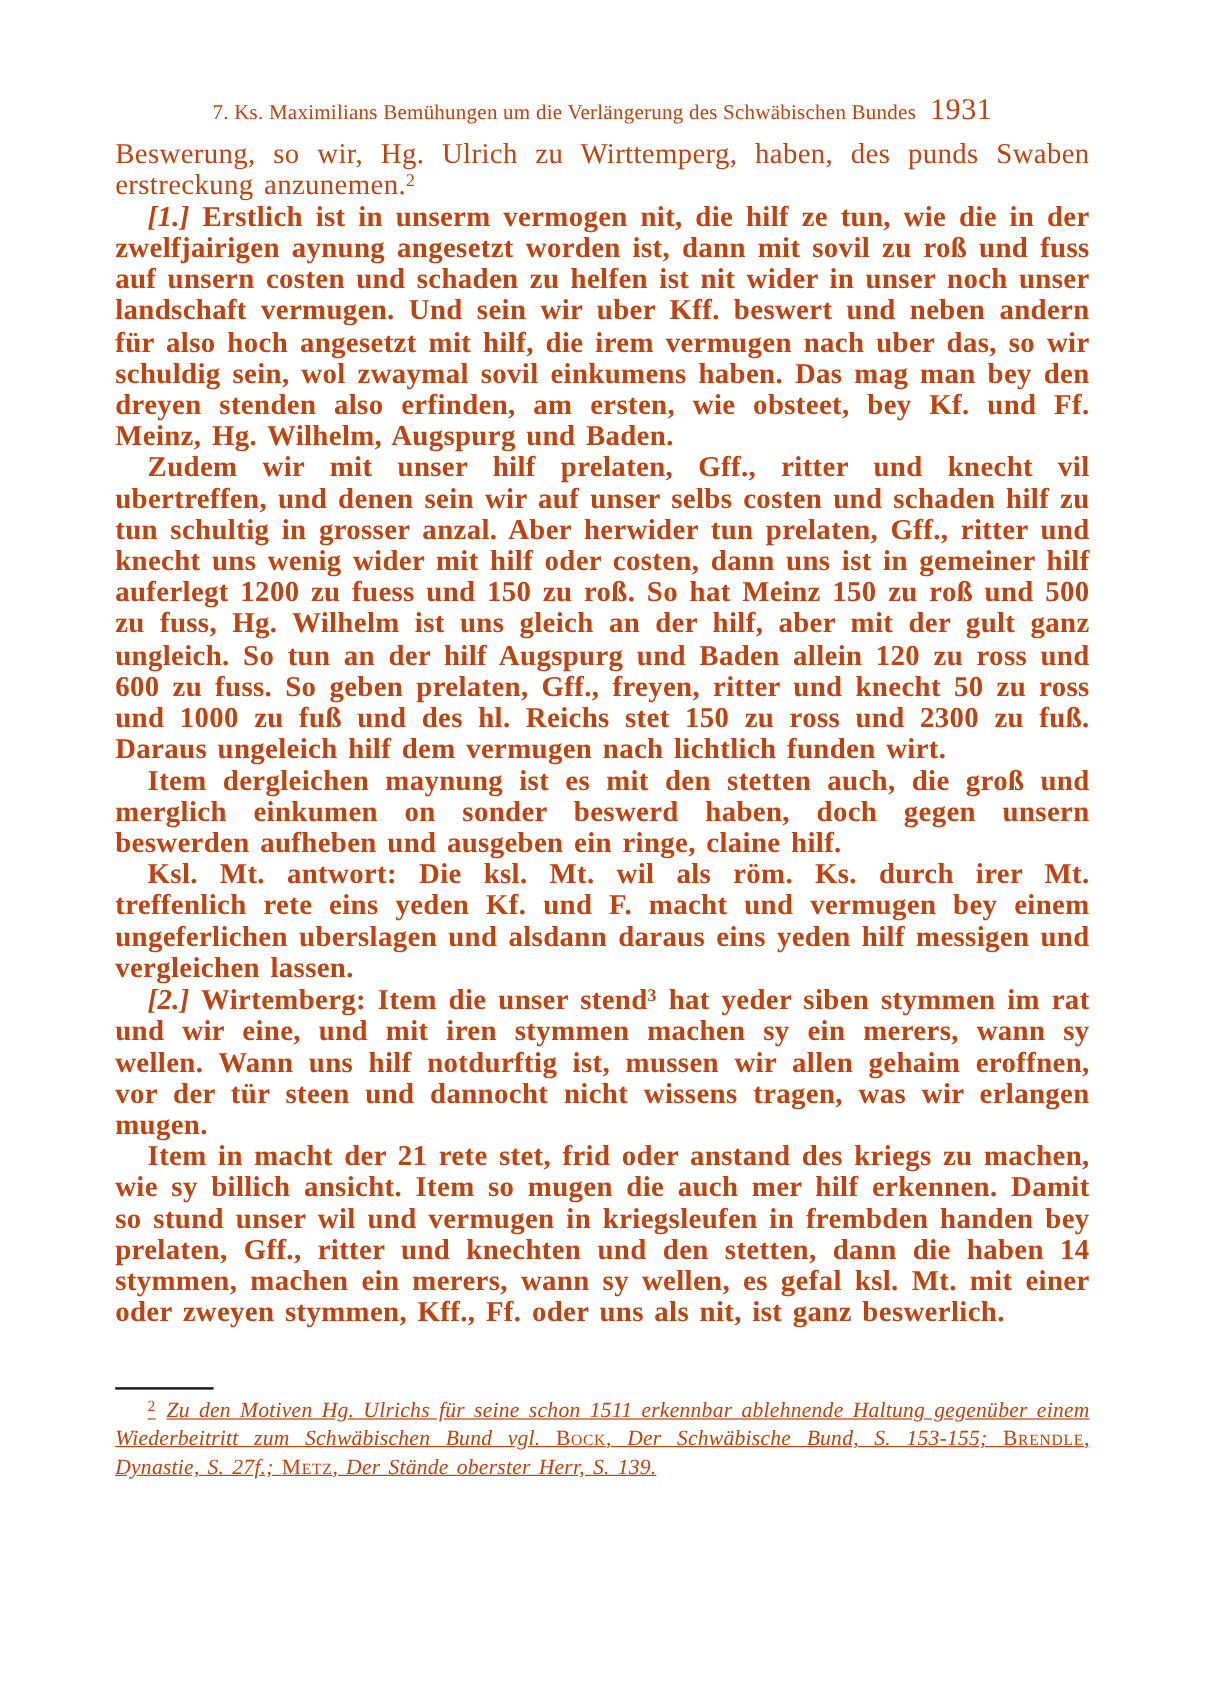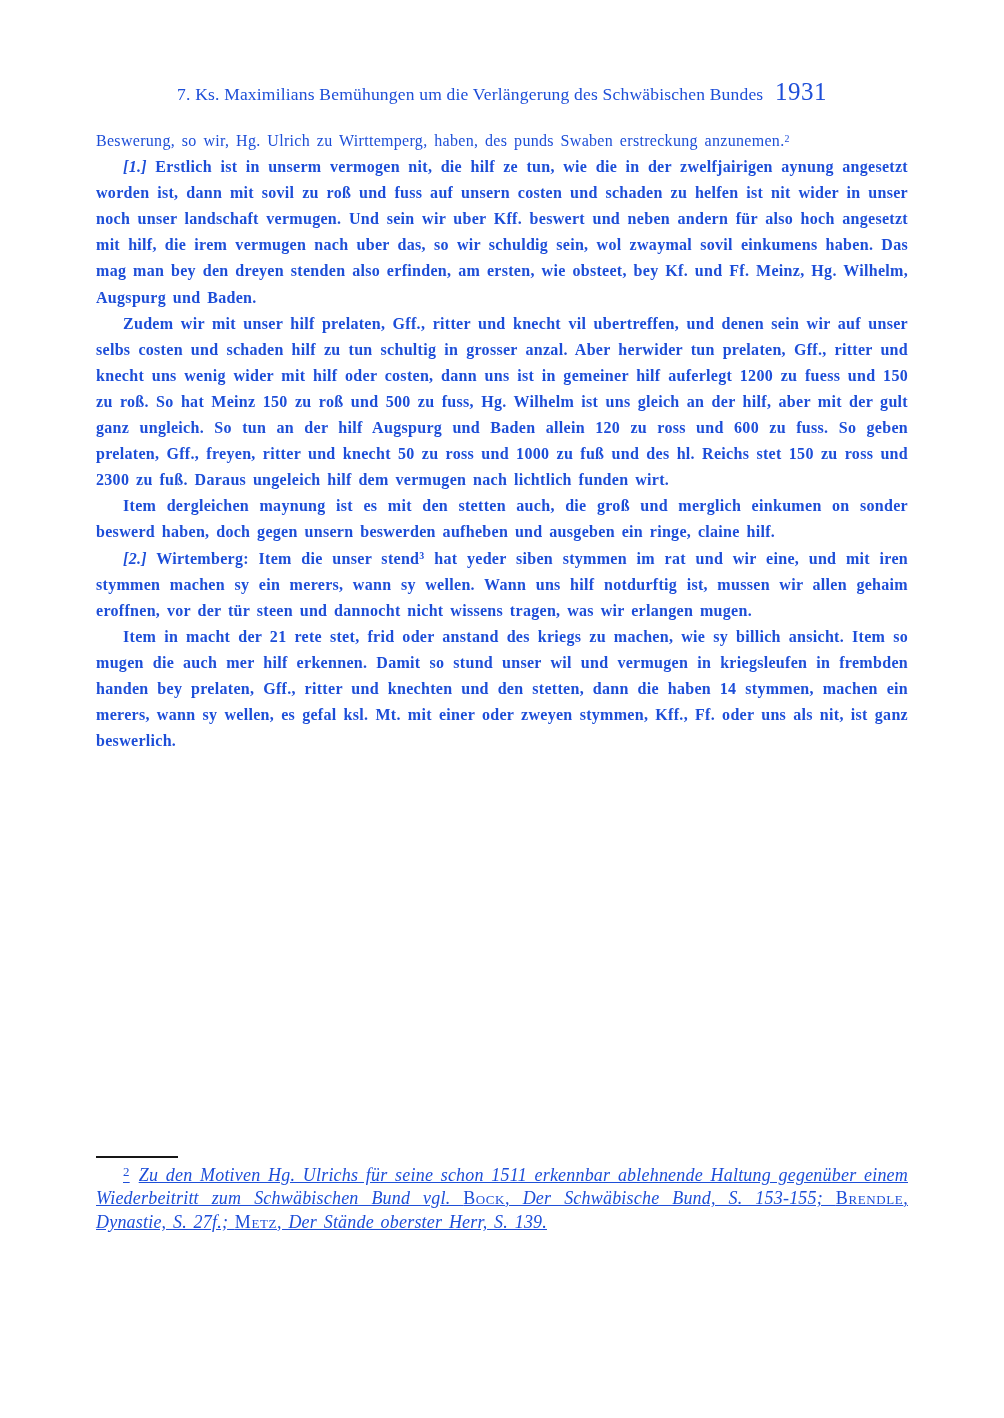--- a/index.html
+++ b/index.html
@@ -1,45 +1,45 @@
 <!DOCTYPE html>
 <html><head>
 <meta charset="utf-8">
 <style>
   html, body { margin: 0; padding: 0; background: #ffffff; }
   .page {
     position: relative;
     width: 1004px;
     height: 1418px;
     background: #ffffff;
-    color: #1d4ed8;
+    color: #c2410c;
     font-family: "Liberation Serif", serif;
     overflow: hidden;
   }
   .running-header {
     position: absolute;
     top: 78px;
     left: 96px;
     width: 812px;
     text-align: center;
     font-size: 17.5px;
     letter-spacing: 0.2px;
     white-space: nowrap;
   }
   .page-number {
     font-size: 25px;
     margin-left: 7px;
     letter-spacing: 0.5px;
   }
   .body-text {
     position: absolute;
-    top: 128px;
+    top: 116px;
     left: 96px;
     width: 812px;
-    font-size: 16px;
+    font-size: 24px;
     line-height: 26.1px;
     text-align: justify;
     letter-spacing: 0.3px;
     word-spacing: 2.5px;
   }
   .para { margin: 0; padding: 0; }
   .para.indent { text-indent: 27px; font-weight: bold; }
   .para.continues { text-align-last: justify; }
   .it { font-style: italic; }
   .sc { font-style: normal; font-variant: small-caps; letter-spacing: 0.6px; }
@@ -88,20 +88,21 @@
   <div class="running-header">
     <span>7. Ks. Maximilians Bemühungen um die Verlängerung des Schwäbischen Bundes</span>
     <span class="page-number">1931</span>
   </div>
 
   <div class="body-text" id="body-text">
       <p class="para"><span>Beswerung, so wir, Hg. Ulrich zu Wirttemperg, haben, des punds Swaben erstreckung anzunemen.</span><sup class="fnref">2</sup></p>
       <p class="para indent"><span class="it">[1.]</span><span> Erstlich ist in unserm vermogen nit, die hilf ze tun, wie die in der zwelfjairigen aynung angesetzt worden ist, dann mit sovil zu roß und fuss auf unsern costen und schaden zu helfen ist nit wider in unser noch unser landschaft vermugen. Und sein wir uber Kff. beswert und neben andern für also hoch angesetzt mit hilf, die irem vermugen nach uber das, so wir schuldig sein, wol zwaymal sovil einkumens haben. Das mag man bey den dreyen stenden also erfinden, am ersten, wie obsteet, bey Kf. und Ff. Meinz, Hg. Wilhelm, Augspurg und Baden.</span></p>
       <p class="para indent"><span>Zudem wir mit unser hilf prelaten, Gff., ritter und knecht vil ubertreffen, und denen sein wir auf unser selbs costen und schaden hilf zu tun schultig in grosser anzal. Aber herwider tun prelaten, Gff., ritter und knecht uns wenig wider mit hilf oder costen, dann uns ist in gemeiner hilf auferlegt 1200 zu fuess und 150 zu roß. So hat Meinz 150 zu roß und 500 zu fuss, Hg. Wilhelm ist uns gleich an der hilf, aber mit der gult ganz ungleich. So tun an der hilf Augspurg und Baden allein 120 zu ross und 600 zu fuss. So geben prelaten, Gff., freyen, ritter und knecht 50 zu ross und 1000 zu fuß und des hl. Reichs stet 150 zu ross und 2300 zu fuß. Daraus ungeleich hilf dem vermugen nach lichtlich funden wirt.</span></p>
       <p class="para indent"><span>Item dergleichen maynung ist es mit den stetten auch, die groß und merglich einkumen on sonder beswerd haben, doch gegen unsern beswerden aufheben und ausgeben ein ringe, claine hilf.</span></p>
+      <p class="para indent"><span>Ksl. Mt. antwort: Die ksl. Mt. wil als röm. Ks. durch irer Mt. treffenlich rete eins yeden Kf. und F. macht und vermugen bey einem ungeferlichen uberslagen und alsdann daraus eins yeden hilf messigen und vergleichen lassen.</span></p>
       <p class="para indent"><span class="it">[2.]</span><span> Wirtemberg: Item die unser stend</span><sup class="fnref">3</sup><span> hat yeder siben stymmen im rat und wir eine, und mit iren stymmen machen sy ein merers, wann sy wellen. Wann uns hilf notdurftig ist, mussen wir allen gehaim eroffnen, vor der tür steen und dannocht nicht wissens tragen, was wir erlangen mugen.</span></p>
       <p class="para indent"><span>Item in macht der 21 rete stet, frid oder anstand des kriegs zu machen, wie sy billich ansicht. Item so mugen die auch mer hilf erkennen. Damit so stund unser wil und vermugen in kriegsleufen in frembden handen bey prelaten, Gff., ritter und knechten und den stetten, dann die haben 14 stymmen, machen ein merers, wann sy wellen, es gefal ksl. Mt. mit einer oder zweyen stymmen, Kff., Ff. oder uns als nit, ist ganz beswerlich.</span></p>
     </div>
 
   <div class="footnote-rule"></div>
 
   <div class="footnotes" id="footnotes">
       <p class="footnote"><span class="fn-marker">2</span><span class="it">Zu den Motiven Hg. Ulrichs für seine schon 1511 erkennbar ablehnende Haltung gegenüber einem Wiederbeitritt zum Schwäbischen Bund vgl. </span><span class="sc">Bock</span><span class="it">, Der Schwäbische Bund, S. 153-155; </span><span class="sc">Brendle</span><span class="it">, Dynastie, S. 27f.; </span><span class="sc">Metz</span><span class="it">, Der Stände oberster Herr, S. 139.</span></p>
     </div>
 

